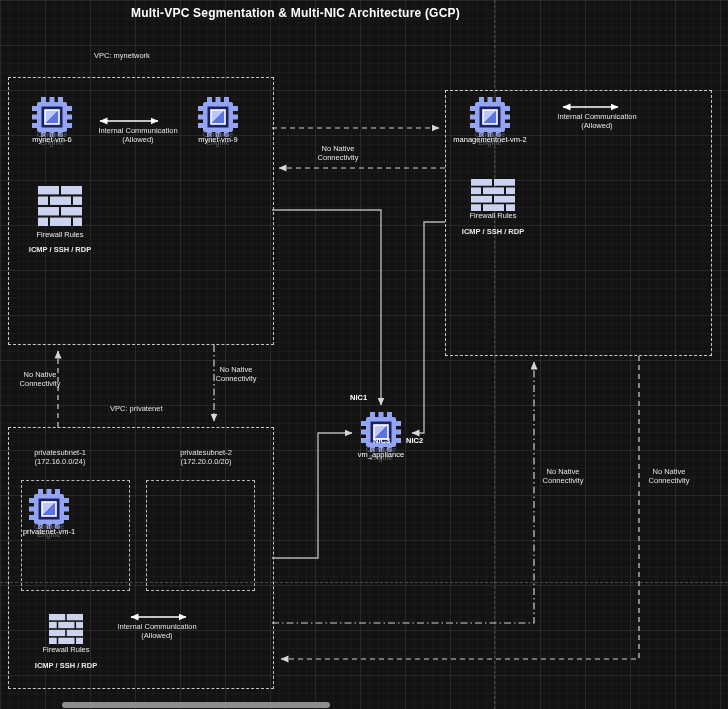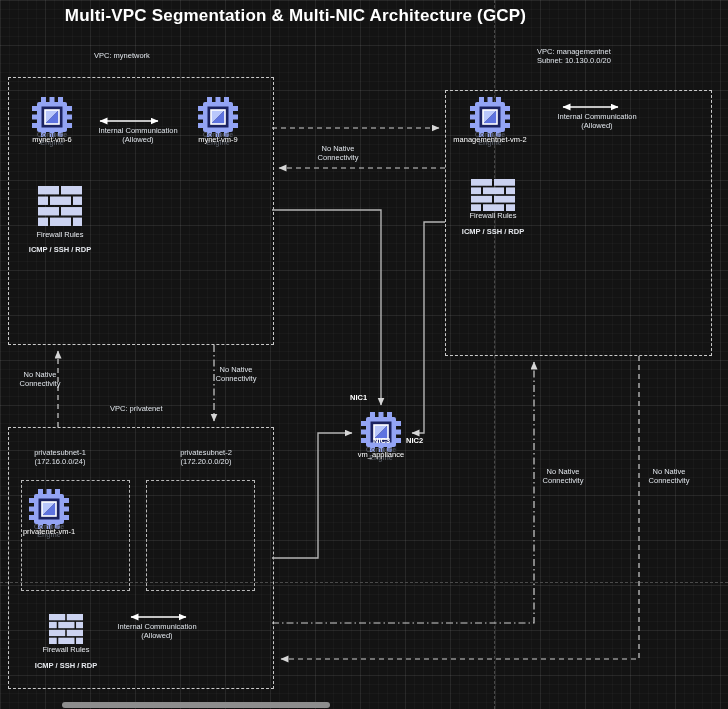--- a/index.html
+++ b/index.html
@@ -11,21 +11,21 @@
       linear-gradient(rgba(255,255,255,0.06) 1px, transparent 1px),
       linear-gradient(90deg, rgba(255,255,255,0.06) 1px, transparent 1px),
       linear-gradient(rgba(255,255,255,0.027) 1px, transparent 1px),
       linear-gradient(90deg, rgba(255,255,255,0.027) 1px, transparent 1px);
     background-size:45px 45px,45px 45px,9px 9px,9px 9px;
     color:#e6e9ee;
   }
   .pageline-v{position:absolute;left:494px;top:0;width:0;height:709px;border-left:1px dashed #4a4a4a;}
   .pageline-h{position:absolute;left:0;top:582px;width:728px;height:0;border-top:1px dashed #4a4a4a;}
   .title{position:absolute;left:0;top:6px;width:591px;text-align:center;
-    font-size:17px;font-weight:bold;color:#ffffff;letter-spacing:.2px;}
+    font-size:12px;font-weight:bold;color:#ffffff;letter-spacing:.2px;}
   .vpc-box{position:absolute;border:1px dashed #c9c9c9;background:transparent;}
   .subnet-box{position:absolute;border:1px dashed #b9b9b9;}
   .lbl{position:absolute;font-size:7.5px;line-height:9px;color:#dfe4ea;text-align:center;}
   .lbl.left{text-align:left;}
   .nowrap{white-space:nowrap;}
   .nic-lbl{position:absolute;font-size:7.5px;font-weight:bold;color:#ffffff;white-space:nowrap;}
   .node{position:absolute;}
   .node .ghost{position:absolute;top:34px;left:50%;transform:translateX(-50%);
     width:70px;text-align:center;color:#4e525a;font-size:7px;line-height:7.5px;font-weight:bold;}
   .node .vmname{position:absolute;top:38px;left:50%;transform:translateX(-50%);
@@ -86,24 +86,20 @@
 
   <div class="title">Multi-VPC Segmentation &amp; Multi-NIC Architecture (GCP)</div>
 
   <div class="vpc-box" style="left:8px;top:77px;width:264px;height:266px;"></div>
   <div class="vpc-box" style="left:445px;top:90px;width:265px;height:264px;"></div>
   <div class="vpc-box" style="left:8px;top:427px;width:264px;height:260px;"></div>
   <div class="subnet-box" style="left:21px;top:480px;width:107px;height:109px;"></div>
   <div class="subnet-box" style="left:146px;top:480px;width:107px;height:109px;"></div>
 
   <div class="lbl left nowrap" style="left:94px;top:51px;text-align:center;">VPC: mynetwork</div>
-  <div class="lbl left" style="left:537px;top:47px;width:120px;">
-    <span class="nowrap">VPC: managementnet</span><br>
-    <span class="nowrap">Subnet: 10.130.0.0/20</span>
-  </div>
   <div class="lbl left nowrap" style="left:110px;top:404px;">VPC: privatenet</div>
 
   <div class="lbl" style="left:5px;top:448px;width:110px;">
     <span>privatesubnet-1</span><br>
     <span>(172.16.0.0/24)</span>
   </div>
   <div class="lbl" style="left:151px;top:448px;width:110px;">
     <span>privatesubnet-2</span><br>
     <span>(172.20.0.0/20)</span>
   </div>

